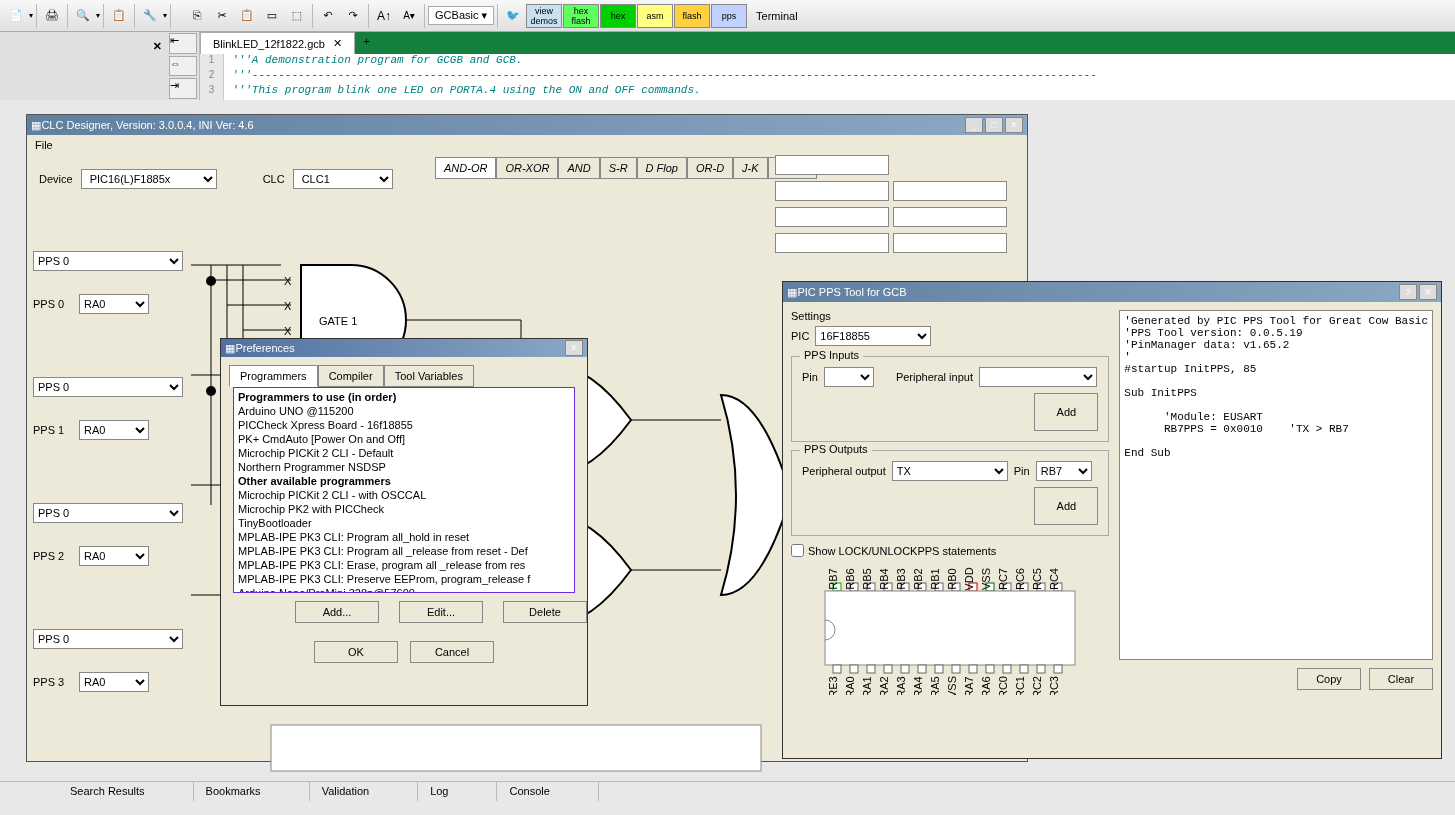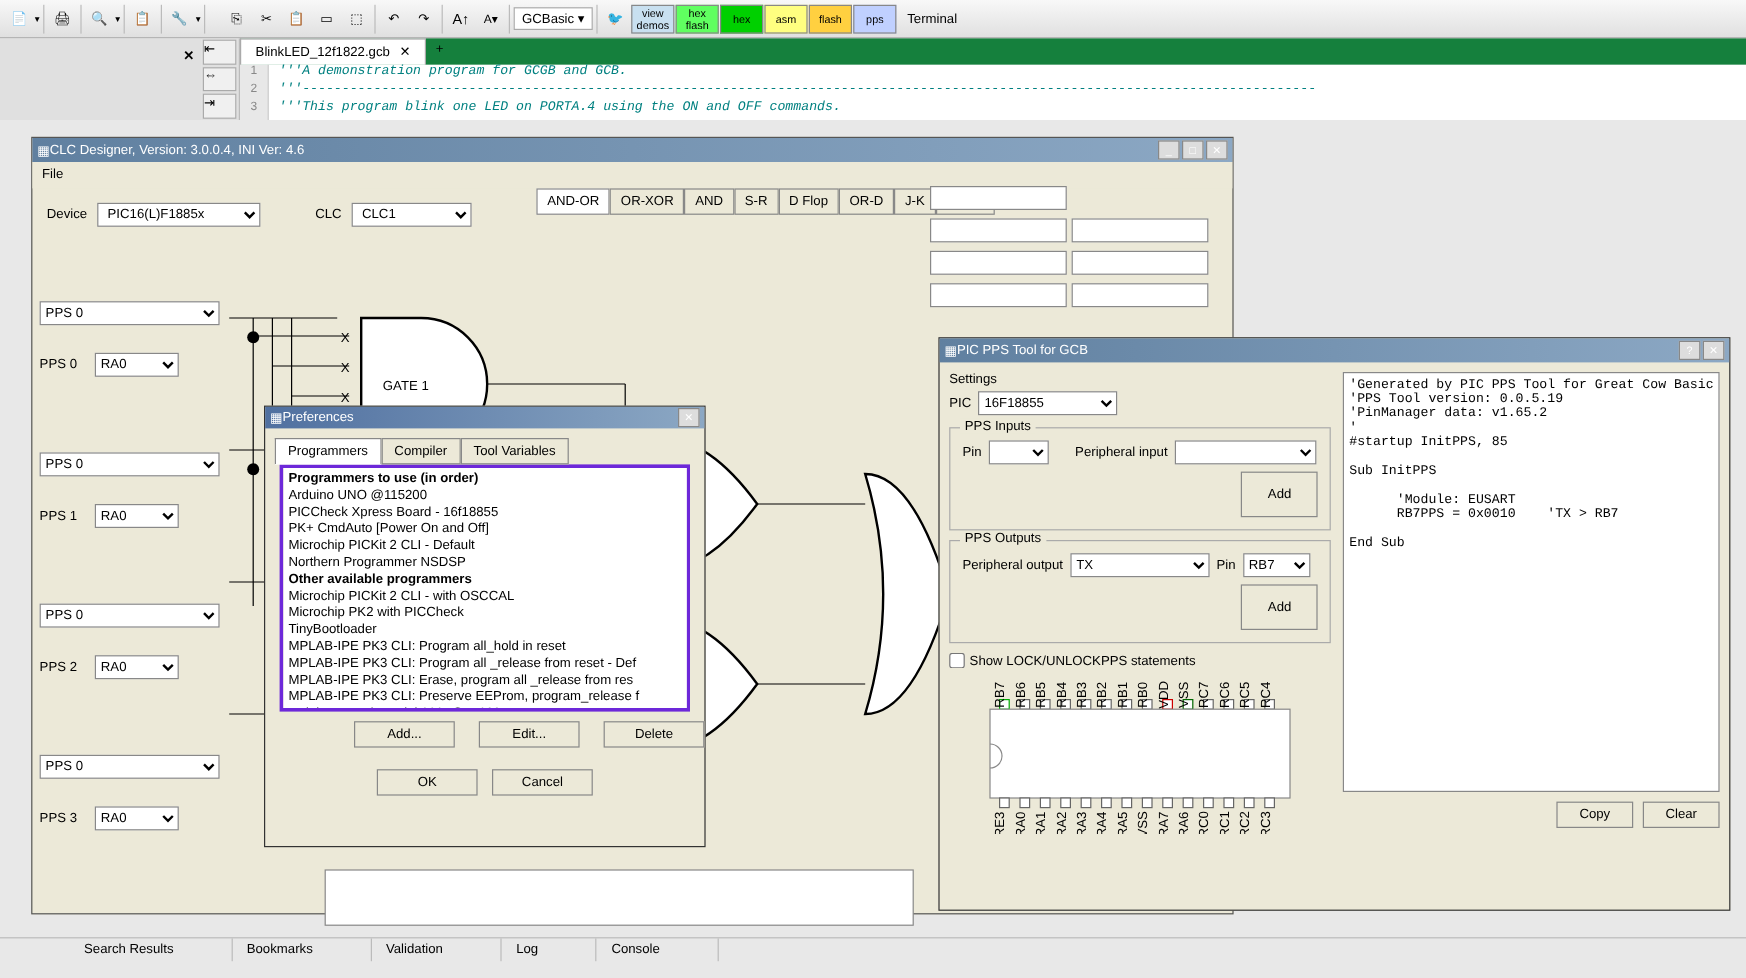--- a/index.html
+++ b/index.html
@@ -33,42 +33,42 @@
 
 .clc-window { position: absolute; left: 26px; top: 114px; width: 1002px; height: 648px; background: #ece9d8; border: 1px solid #555; }
 .win-title { height: 20px; background: linear-gradient(90deg, #6080a0, #8ca8c4); color: #fff; display: flex; align-items: center; padding: 0 4px; }
 .win-title-text { flex: 1; font-size: 11px; }
 .win-btn { width: 18px; height: 16px; background: #ddd; border: 1px solid #888; margin-left: 2px; text-align: center; font-size: 9px; cursor: pointer; line-height: 14px; }
 .clc-menu { height: 22px; padding: 4px 8px; background: #ece9d8; }
 .clc-body { padding: 12px; position: relative; }
 .clc-row { display: flex; align-items: center; gap: 8px; margin-bottom: 8px; }
 .clc-label { font-size: 11px; }
 .clc-select { border: 1px solid #888; background: #fff; padding: 2px 4px; min-width: 100px; }
-.clc-tabs { position: absolute; left: 420px; top: 0; display: flex; }
+.clc-tabs { position: absolute; left: 408px; top: 0; display: flex; font-style: italic; }
 .clc-tab { padding: 4px 8px; border: 1px solid #888; background: #ece9d8; font-size: 11px; cursor: pointer; }
 .clc-tab.active { background: #fff; }
 .clc-inputs-grid { position: absolute; left: 746px; top: -4px; }
 .clc-input-box { width: 114px; height: 20px; border: 1px solid #888; background: #fff; display: inline-block; margin: 2px; }
 
 
 .pps-selects { position: absolute; left: 6px; top: 94px; }
 .pps-row { display: flex; align-items: center; gap: 6px; margin-bottom: 23px; }
 .pps-small-label { width: 40px; }
 
 
 .diagram-svg { position: absolute; left: 4px; top: 88px; }
 
 
 .prefs-dialog { position: absolute; left: 220px; top: 338px; width: 368px; height: 368px; background: #ece9d8; border: 1px solid #333; z-index: 10; }
 .prefs-title { height: 18px; background: linear-gradient(90deg, #5070a0, #8ca8c4); color: #fff; display: flex; align-items: center; padding: 0 4px; }
 .prefs-title-text { flex: 1; }
 .prefs-tabs { display: flex; margin: 8px 8px 0 8px; }
 .prefs-tab { padding: 4px 10px; border: 1px solid #888; background: #ece9d8; cursor: pointer; }
 .prefs-tab.active { background: #fff; border-bottom: 1px solid #fff; }
-.prefs-list { margin: 0 12px; height: 206px; background: #fff; border: 3px solid #6d28d9; overflow-y: scroll; padding: 2px; }
+.prefs-list { margin: 0 12px; height: 206px; background: #fff; border: 1px solid #6d28d9; overflow-y: scroll; padding: 2px; }
 .prefs-list-item { padding: 1px 2px; font-size: 11px; }
 .prefs-list-header { font-weight: bold; }
 .prefs-btns { display: flex; gap: 20px; justify-content: flex-end; margin-top: 8px; }
 .prefs-btn { width: 84px; height: 22px; border: 1px solid #888; background: #ece9d8; cursor: pointer; }
 .prefs-main-btns { display: flex; gap: 12px; justify-content: center; margin-top: 18px; }
 
 
 .pps-window { position: absolute; left: 782px; top: 281px; width: 660px; height: 478px; background: #ece9d8; border: 1px solid #333; z-index: 5; }
 .pps-body { padding: 8px; display: flex; gap: 10px; }
 .pps-left { width: 340px; }

